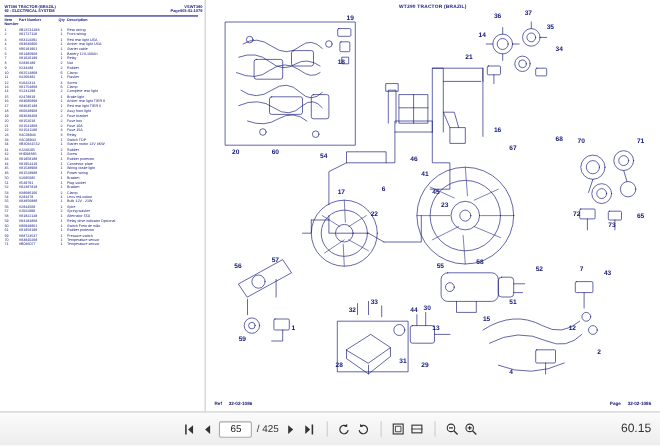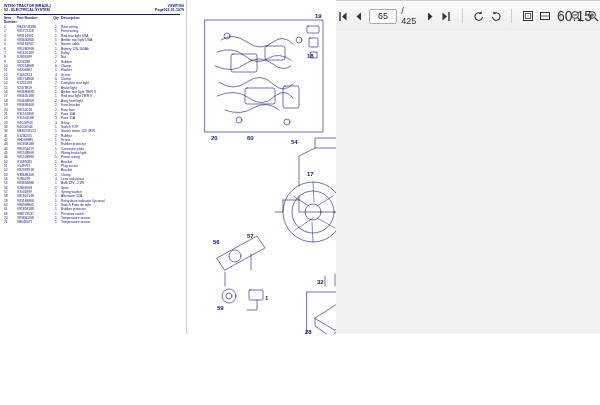--- a/index.html
+++ b/index.html
@@ -5,24 +5,24 @@
   * { box-sizing: border-box; }
   html, body {
     margin: 0; padding: 0;
     width: 600px; height: 405px;
     background: #ffffff;
     font-family: "Liberation Sans", sans-serif;
     overflow: hidden;
   }
   #app {
     position: relative;
-    width: 600px; height: 334px;
+    width: 600px; height: 405px;
     background: #f2f2f2;
     display: flex;
-    flex-direction: row;
+    flex-direction: column;
   }
 
   
   .doc-viewport {
     position: relative;
     flex: 1 1 auto;
     background: #e9e9e9;
     overflow: hidden;
   }
   .page {
@@ -140,21 +140,21 @@
     line-height: 13px;
     border-radius: 2px;
   }
   .page-total {
     font-size: 9px;
     color: #333;
   }
   .zoom-label {
     position: absolute;
     right: 8px;
-    font-size: 14px;
+    font-size: 11px;
     color: #333;
   }
   .tb-sep {
     width: 1px; height: 14px;
     background: #cdcdcd;
     margin: 0 3px;
   }
 </style>
 </head>
 <body>

